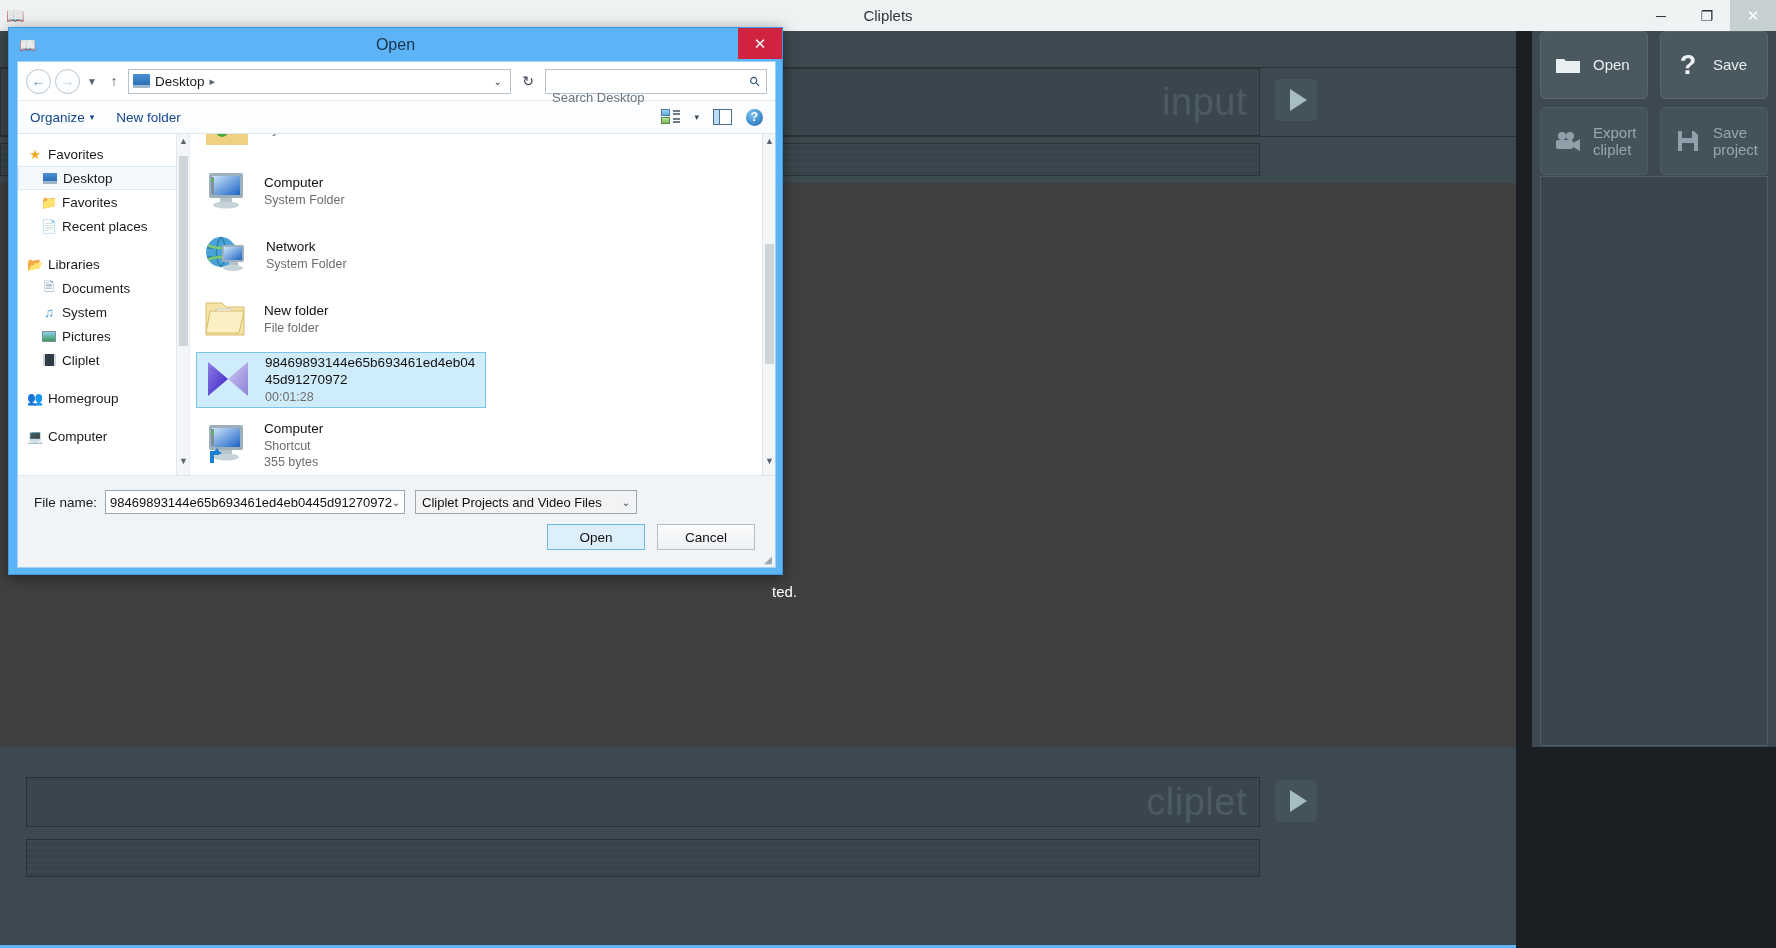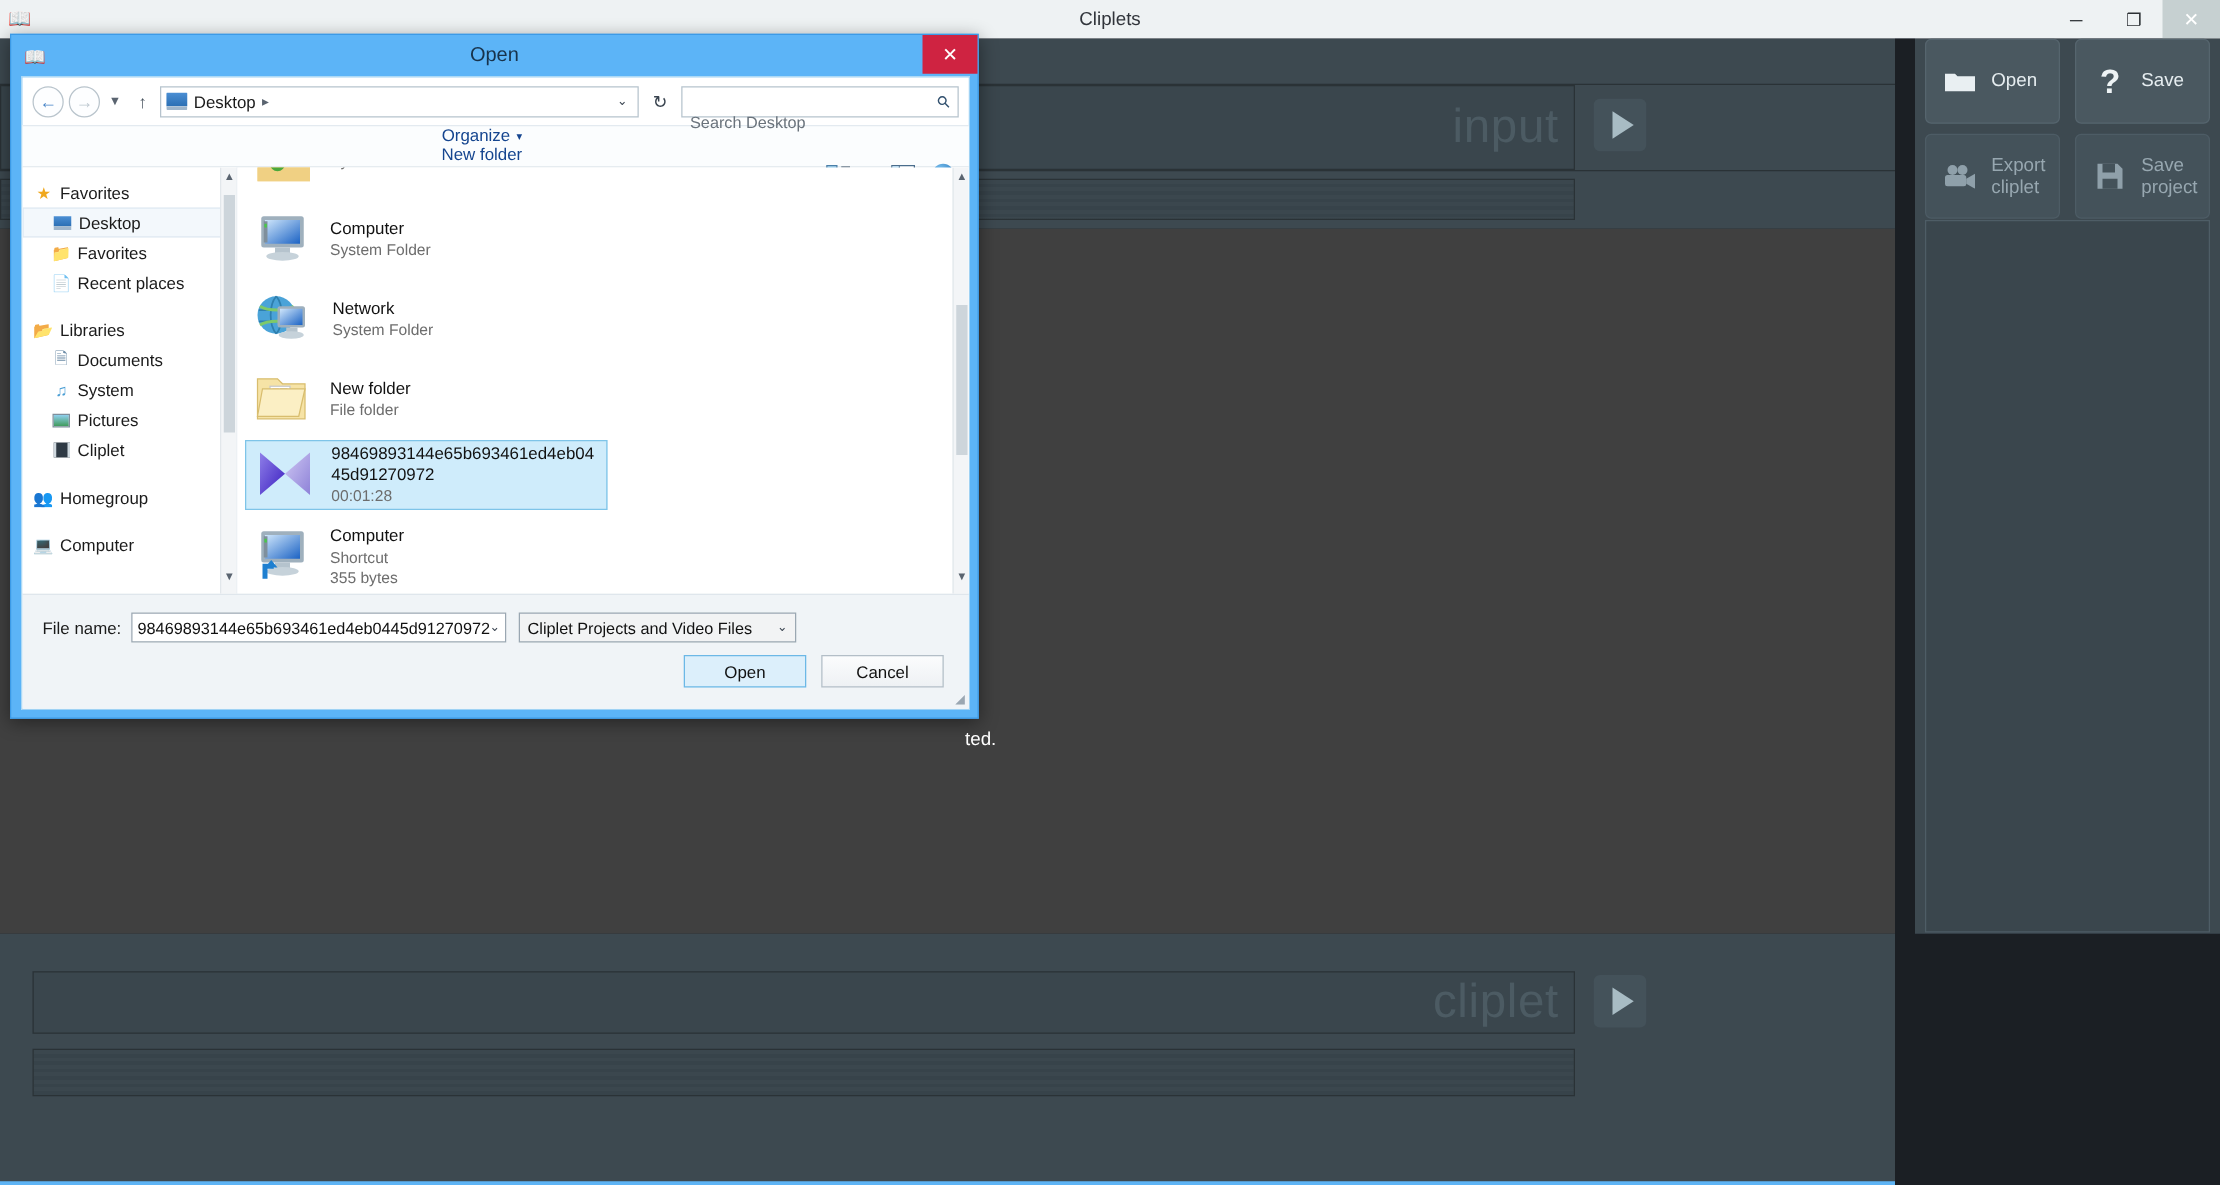--- a/index.html
+++ b/index.html
@@ -168,21 +168,20 @@
     width: 222px; height: 25px; background: #fff; border: 1px solid #b6c3cd;
     display: flex; align-items: center; padding: 0 6px;
   }
   .searchbox .sph { flex: 1; font-size: 13px; color: #6a737c; margin-top: 32px; }
   .searchbox .sicon { font-size: 13px; color: #31506e; transform: rotate(-45deg); }
 
   .cmdbar {
     height: 34px; display: flex; align-items: center; padding: 0 12px;
     border-top: 1px solid #e3eaf0; border-bottom: 1px solid #dfe6ec;
     background: #fbfdfe;
-    flex-direction: column;
   }
   .cmd { font-size: 13.5px; color: #15458f; margin-right: 22px; display: flex; align-items: center; gap: 5px; }
   .cmd .car { font-size: 9px; }
   .cmdright { margin-left: auto; display: flex; align-items: center; gap: 14px; }
   .viewicon { width: 19px; height: 16px; position: relative; }
   .viewicon i {
     position: absolute; left: 0; width: 9px; height: 7px; display: block;
     background: linear-gradient(#9fd4f2, #5aa8dc); border: 1px solid #4a7fa8;
   }
   .viewicon i.b { top: 0; } .viewicon i.c { top: 8px; background: linear-gradient(#bde3a4,#77b957); border-color:#5c8c40;}

